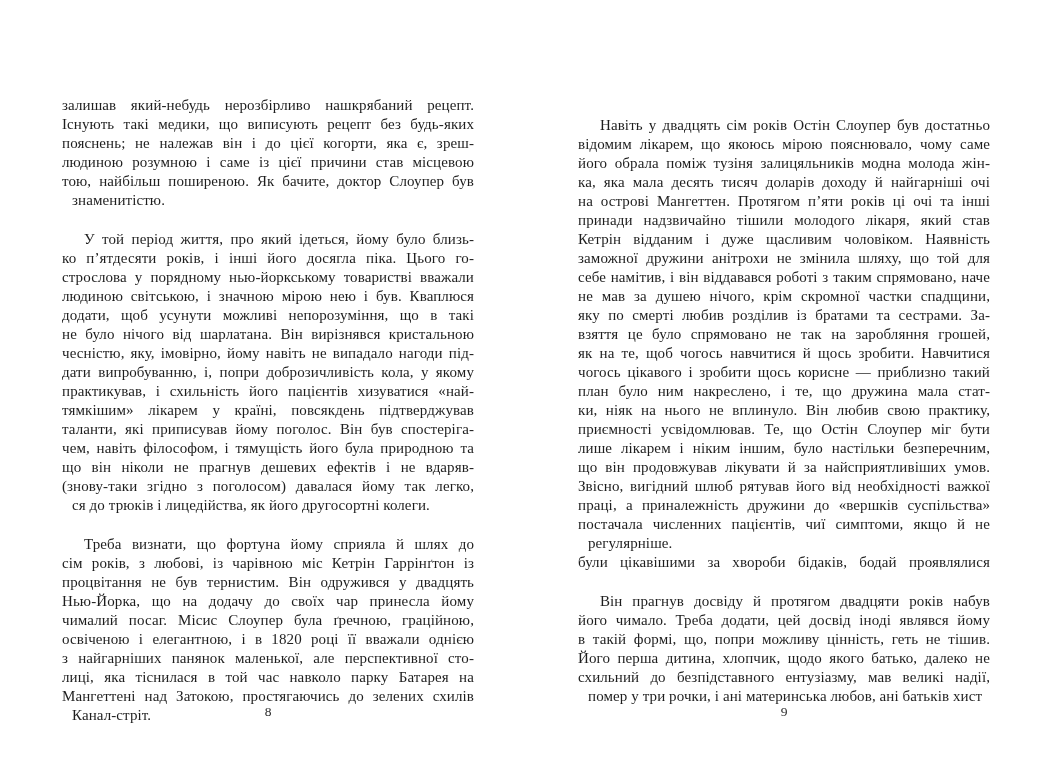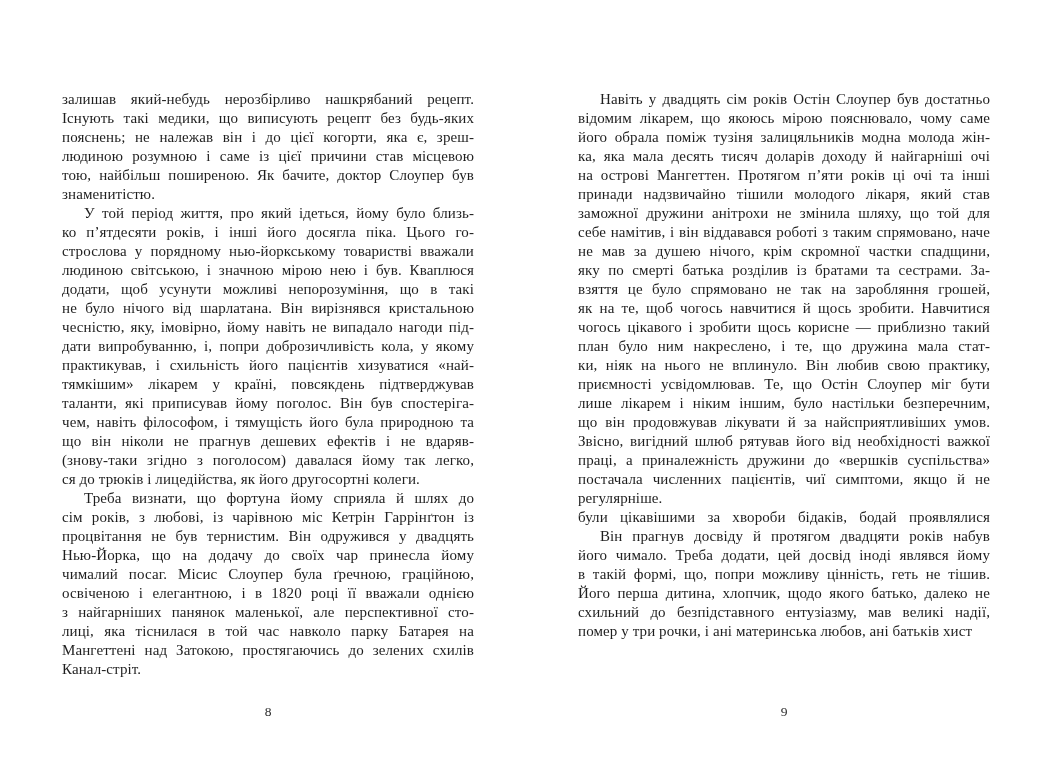--- a/index.html
+++ b/index.html
@@ -11,42 +11,43 @@
     position: relative;
     width: 1050px;
     height: 761px;
     background: #ffffff;
     font-family: "Liberation Serif", serif;
     color: #1e1e1e;
     overflow: hidden;
   }
   .page {
     position: absolute;
-    top: 90px;
+    top: 96px;
     width: 412px;
   }
   .page-left  { left: 62px; }
   .page-right { left: 578px; }
   .paragraph { margin: 0; padding: 0; }
   .line {
     font-size: 15px;
     line-height: 19px;
     height: 19px;
     overflow: hidden;
     text-align: justify;
     text-align-last: justify;
     -moz-text-align-last: justify;
     white-space: normal;
     letter-spacing: 0.1px;
   }
   .line.last {
     text-align-last: left;
+    margin-left: 10px;
     -moz-text-align-last: left;
   }
-  .line.indent { text-indent: 22px; }
+  .line.indent { text-indent: 22px; margin-top: 20px; }
   .page-number {
     position: absolute;
     top: 704px;
     width: 412px;
     text-align: center;
     font-size: 13.5px;
     color: #2a2a2a;
   }
   .page-number-left  { left: 62px; }
   .page-number-right { left: 578px; }
@@ -97,24 +98,25 @@
     </div>
 
   <div class="page page-right" id="right-page">
       <div class="paragraph">
         <div class="line indent">Навіть у двадцять сім років Остін Слоупер був достатньо</div>
         <div class="line">відомим лікарем, що якоюсь мірою пояснювало, чому саме</div>
         <div class="line">його обрала поміж тузіня залицяльників модна молода жін-</div>
         <div class="line">ка, яка мала десять тисяч доларів доходу й найгарніші очі</div>
         <div class="line">на острові Мангеттен. Протягом п’яти років ці очі та інші</div>
         <div class="line">принади надзвичайно тішили молодого лікаря, який став</div>
+        <div class="line">Кетрін відданим і дуже щасливим чоловіком. Наявність</div>
         <div class="line">заможної дружини анітрохи не змінила шляху, що той для</div>
         <div class="line">себе намітив, і він віддавався роботі з таким спрямовано, наче</div>
         <div class="line">не мав за душею нічого, крім скромної частки спадщини,</div>
-        <div class="line">яку по смерті батька розділив із братами та сестрами. За-</div>
+        <div class="line">яку по смерті любив розділив із братами та сестрами. За-</div>
         <div class="line">взяття це було спрямовано не так на заробляння грошей,</div>
         <div class="line">як на те, щоб чогось навчитися й щось зробити. Навчитися</div>
         <div class="line">чогось цікавого і зробити щось корисне — приблизно такий</div>
         <div class="line">план було ним накреслено, і те, що дружина мала стат-</div>
         <div class="line">ки, ніяк на нього не вплинуло. Він любив свою практику,</div>
         <div class="line">приємності усвідомлював. Те, що Остін Слоупер міг бути</div>
         <div class="line">лише лікарем і ніким іншим, було настільки безперечним,</div>
         <div class="line">що він продовжував лікувати й за найсприятливіших умов.</div>
         <div class="line">Звісно, вигідний шлюб рятував його від необхідності важкої</div>
         <div class="line">праці, а приналежність дружини до «вершків суспільства»</div>

